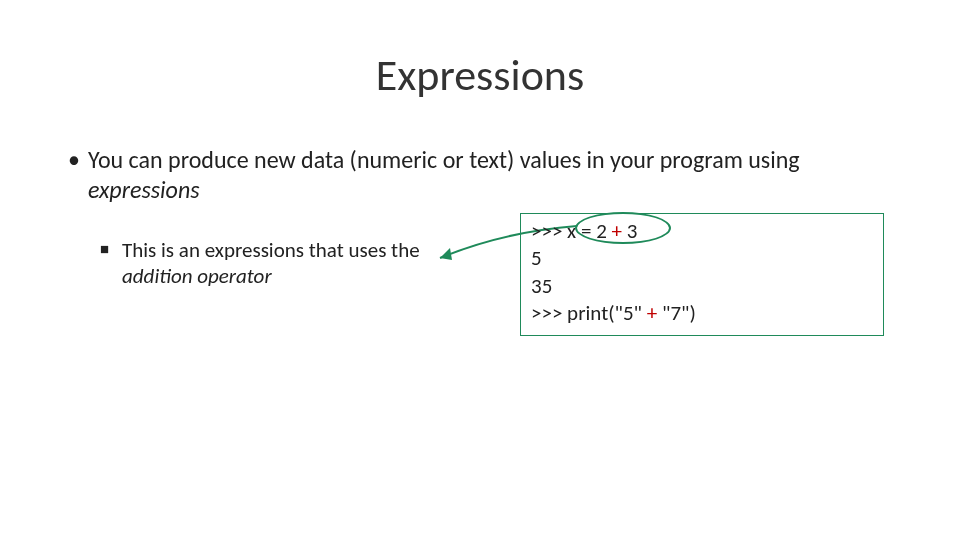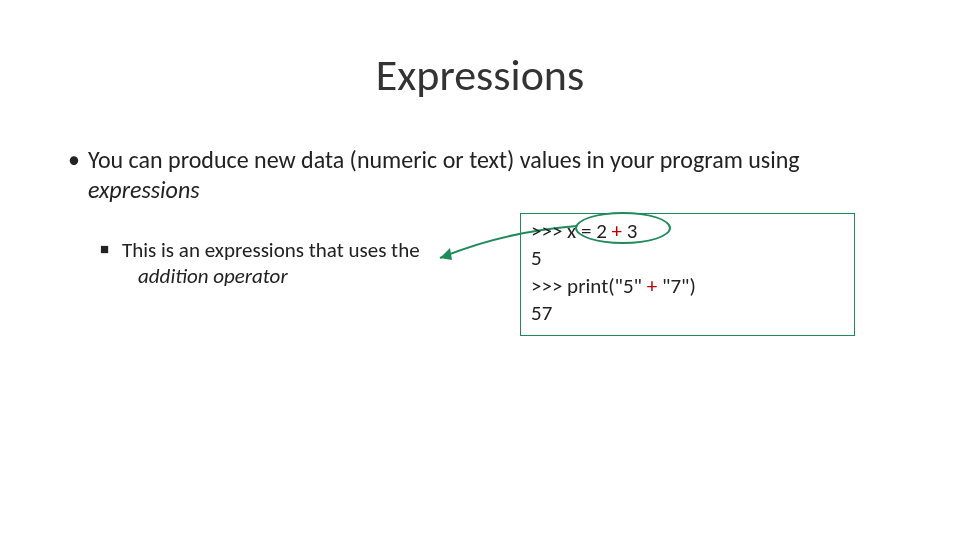--- a/index.html
+++ b/index.html
@@ -61,27 +61,26 @@
     left: 0;
     top: 3px;
     font-size: 15px;
   }
   .bullet2 .txt {
     display: block;
     margin-left: 22px;
   }
   .bullet2 em {
     font-style: italic;
-    margin-left: 16px;
   }
   .codebox {
     position: absolute;
     top: 213px;
     left: 520px;
-    width: 335px;
+    width: 364px;
     border: 1px solid #1f8a5a;
     padding: 4px 10px 8px 10px;
     font-size: 21px;
     line-height: 1.3;
     font-family: Calibri, "Segoe UI", Arial, sans-serif;
     box-sizing: border-box;
   }
   .codebox div {
     white-space: pre;
   }
@@ -124,19 +123,19 @@
   </div>
 
   <svg class="arrow" viewBox="0 0 148 42">
     <path d="M145,4 Q70,10 8,36" fill="none" stroke="#1f8a5a" stroke-width="2"></path>
     <path d="M8,36 L18,26 L20,38 Z" fill="#1f8a5a"></path>
   </svg>
 
   <div class="codebox">
     <div><span>&gt;&gt;&gt; x = 2 </span><span class="opR">+</span><span> 3</span></div>
     <div>5</div>
+    <div>35</div>
     <div><span>&gt;&gt;&gt; print("5" </span><span class="opR">+</span><span> "7")</span></div>
-    <div>57</div>
   </div>
 
   <div class="circle"></div>
 
 </div>
 
 </body></html>

